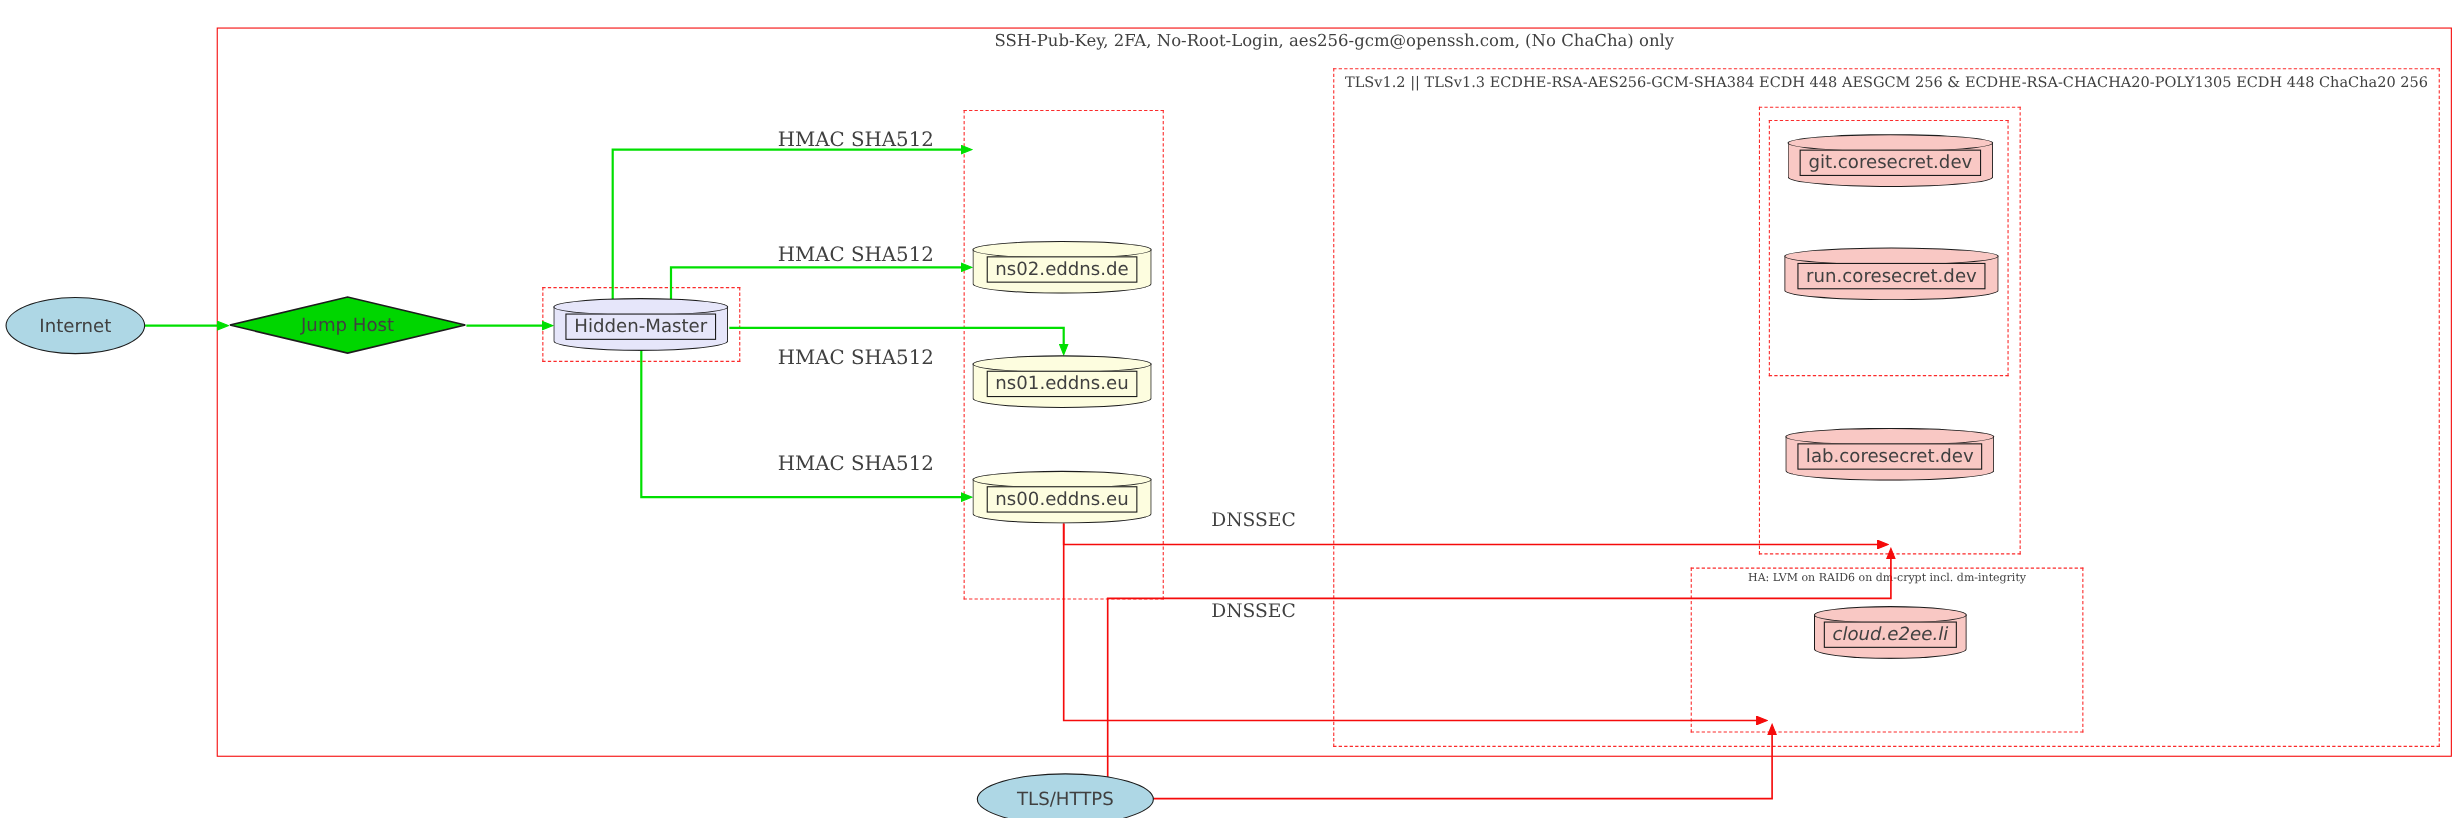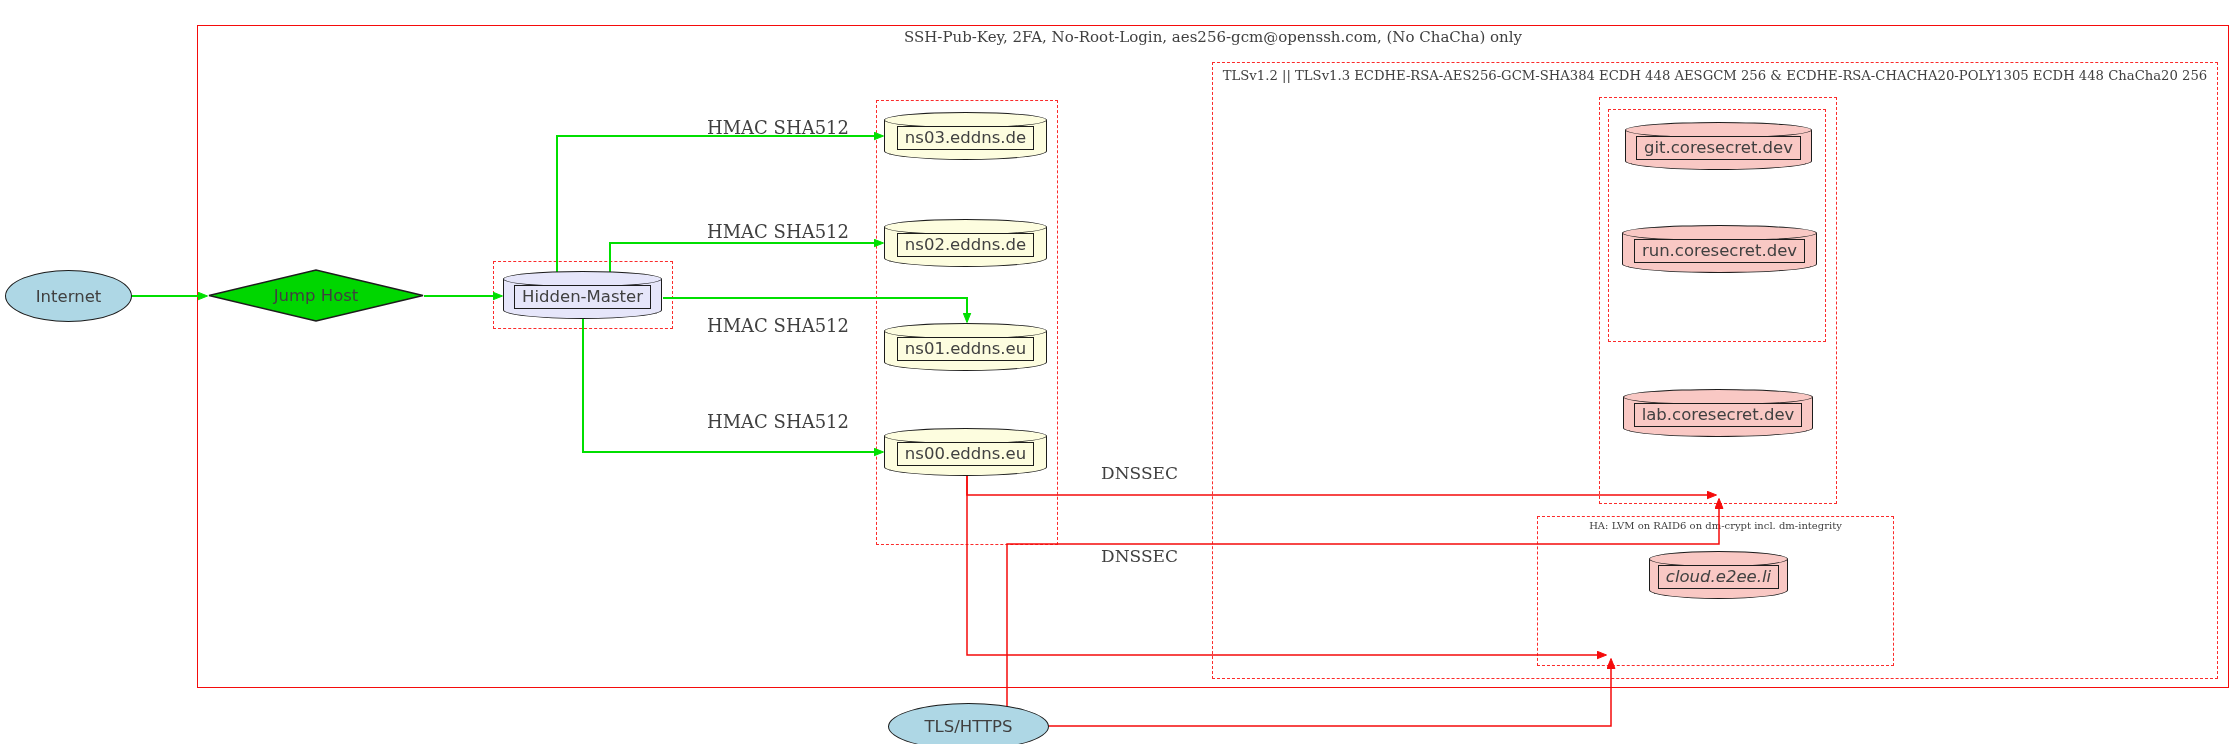--- a/index.html
+++ b/index.html
@@ -92,23 +92,20 @@
     <span class="nlabel">Hidden-Master</span>
   </div>
 
   <div class="node diamond" style="left:208px;top:257px;width:216px;height:53px;">
     <svg width="216" height="53" viewBox="0 0 216 53">
       <polygon points="1,26.5 108,1 215,26.5 108,52" style="fill:var(--node-green);" stroke="#1c1c1c" stroke-width="1.5"></polygon>
     </svg>
     <span class="nlabel">Jump Host</span>
   </div>
 
-  <div class="node cyl yellow" style="left:884px;top:100px;width:163px;height:48px;">
-    <span class="nlabel">ns03.eddns.de</span>
-  </div>
   <div class="node cyl yellow" style="left:884px;top:207px;width:163px;height:48px;">
     <span class="nlabel">ns02.eddns.de</span>
   </div>
   <div class="node cyl yellow" style="left:884px;top:311px;width:163px;height:48px;">
     <span class="nlabel">ns01.eddns.eu</span>
   </div>
   <div class="node cyl yellow" style="left:884px;top:416px;width:163px;height:48px;">
     <span class="nlabel">ns00.eddns.eu</span>
   </div>
 

